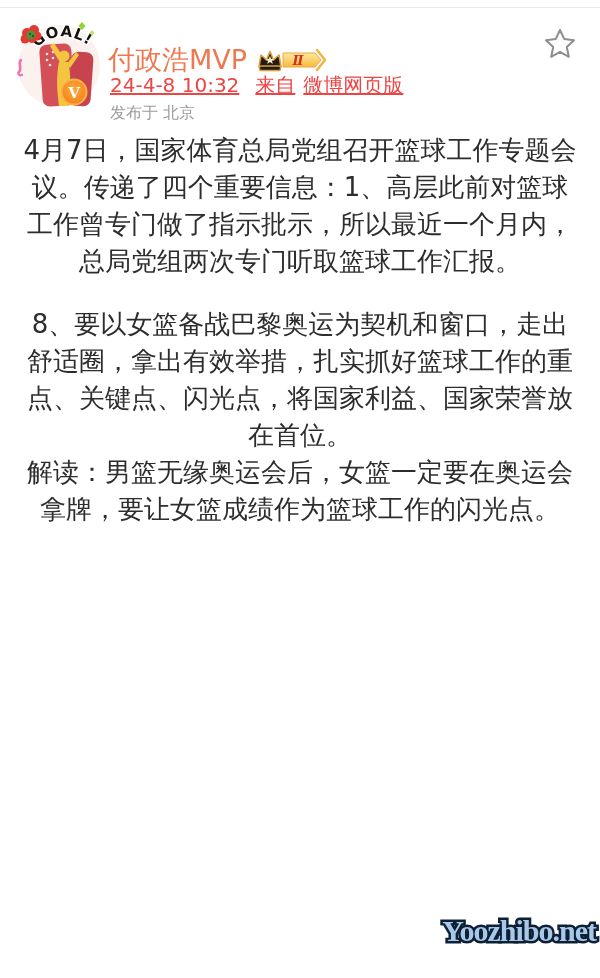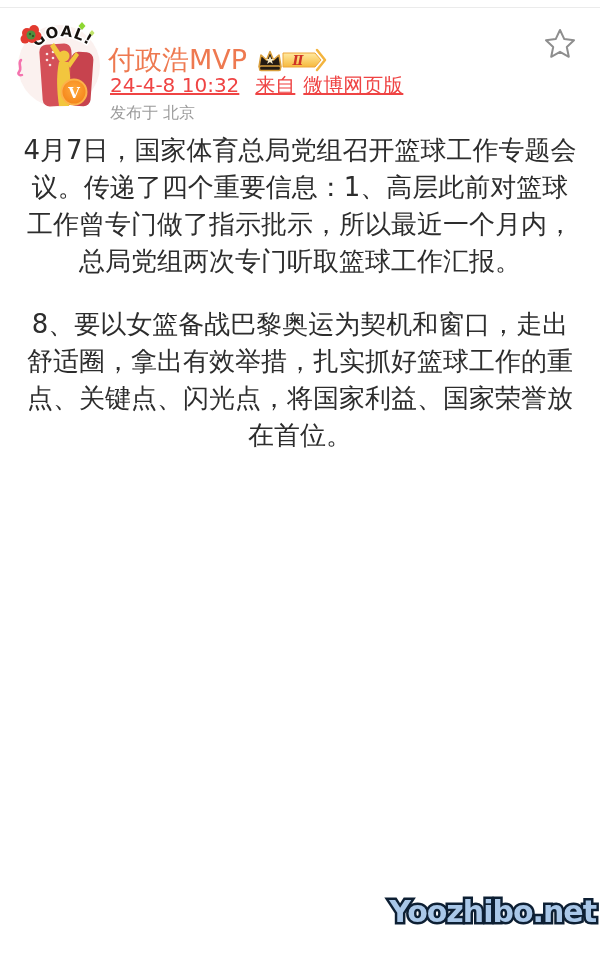--- a/index.html
+++ b/index.html
@@ -21,21 +21,21 @@
   .meta-row .src { margin-left:8px; cursor:pointer; }
   .loc-row { position:absolute; left:110px; top:100px; color:#9b9b9b; font-size:16px; line-height:26px; }
   .star-btn { position:absolute; right:22px; top:26px; width:36px; height:36px; cursor:pointer; }
 
   
   .post-body { position:absolute; top:132px; left:22px; width:556px; color:#2d2d2d; }
   .para { font-size:26px; line-height:37px; text-align:center; word-break:break-all; }
   .para.blank { height:13px; }
 
   
-  .watermark { position:absolute; right:0px; top:892px; width:220px; height:42px; pointer-events:none; }
+  .watermark { position:absolute; right:0px; top:911px; width:220px; height:42px; pointer-events:none;font-family:Liberation Serif, serif; }
 </style>
 </head>
 <body>
 
 <div class="page">
   <div class="top-hairline"></div>
 
   <header class="post-header">
 
     <div class="avatar">
@@ -127,20 +127,21 @@
       </svg>
     </div>
   </header>
 
   <main class="post-body">
     <div>
         <p class="para">4月7日，国家体育总局党组召开篮球工作专题会议。传递了四个重要信息：1、高层此前对篮球工作曾专门做了指示批示，所以最近一个月内，总局党组两次专门听取篮球工作汇报。</p>
         <p class="para blank"></p>
         <p class="para blank"></p>
         <p class="para">8、要以女篮备战巴黎奥运为契机和窗口，走出舒适圈，拿出有效举措，扎实抓好篮球工作的重点、关键点、闪光点，将国家利益、国家荣誉放在首位。</p>
+        <p class="para">解读：男篮无缘奥运会后，女篮一定要在奥运会拿牌，要让女篮成绩作为篮球工作的闪光点。</p>
         <p class="para blank"></p>
       </div>
   </main>
 
   <div class="watermark">
     <svg viewBox="0 0 220 42" width="220" height="42">
       <text x="216" y="30" text-anchor="end" font-size="30" font-weight="bold" fill="#a9c7e8" stroke="#0d1f33" stroke-width="5" paint-order="stroke" letter-spacing="-1">Yoozhibo.net</text>
     </svg>
   </div>
 </div>

